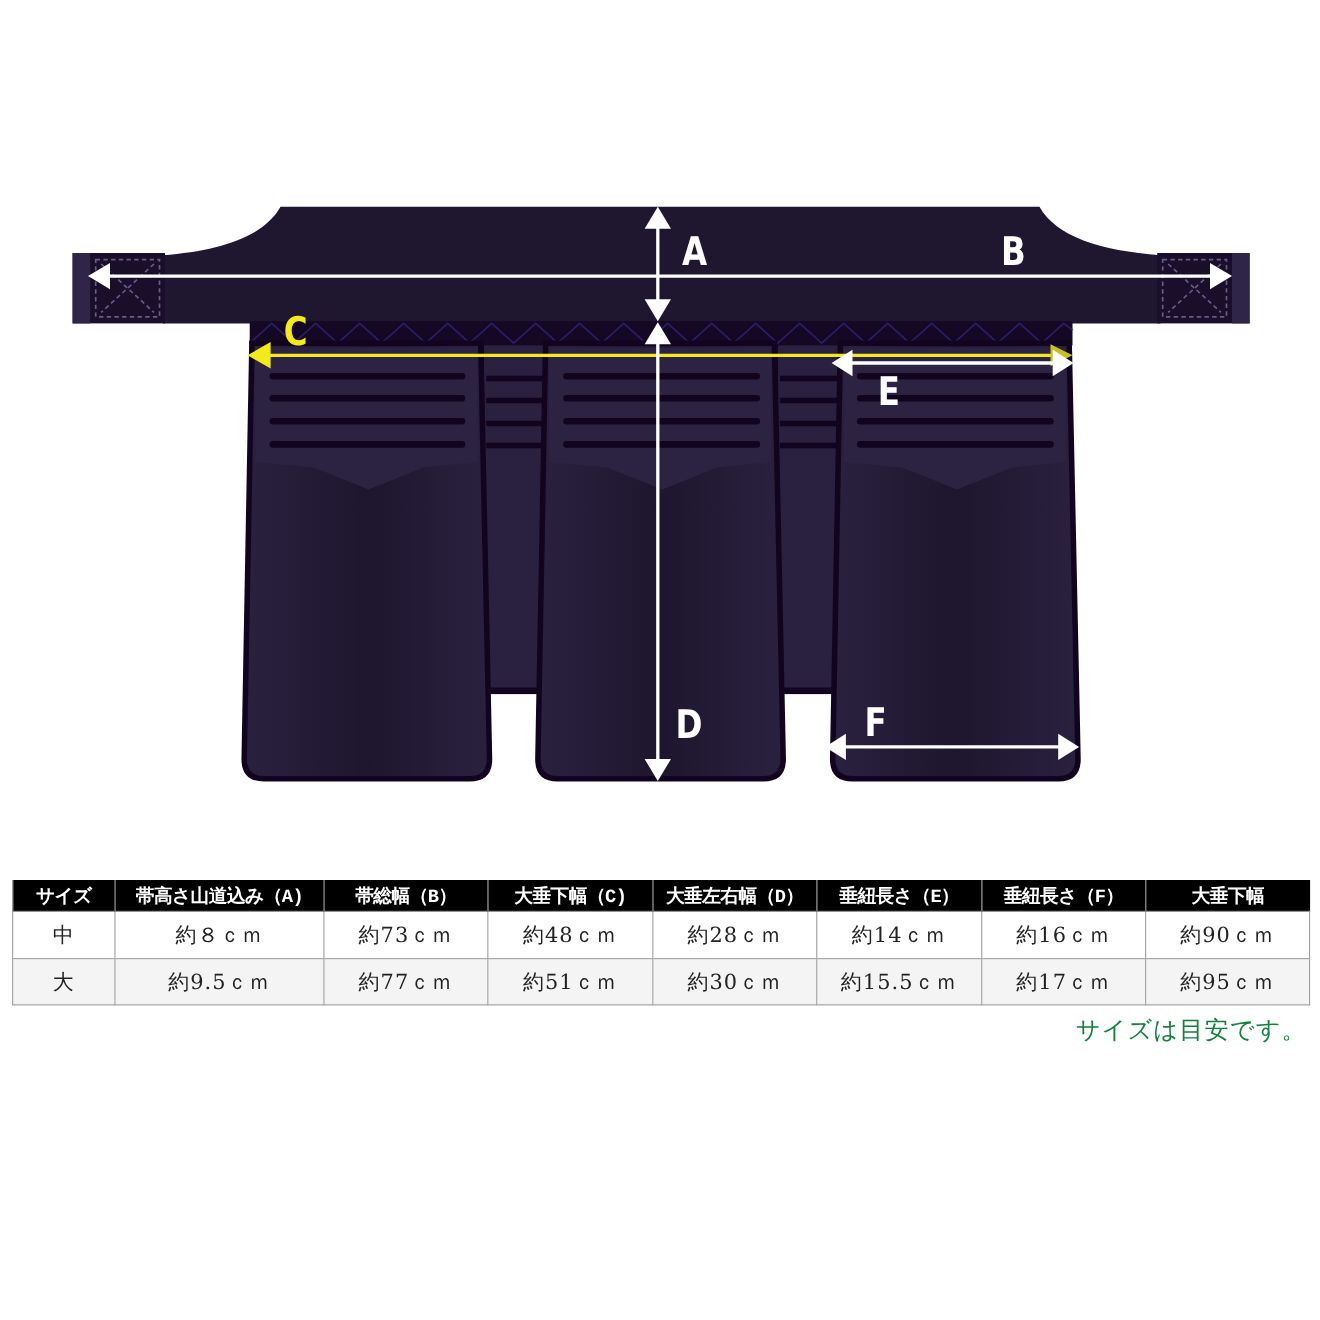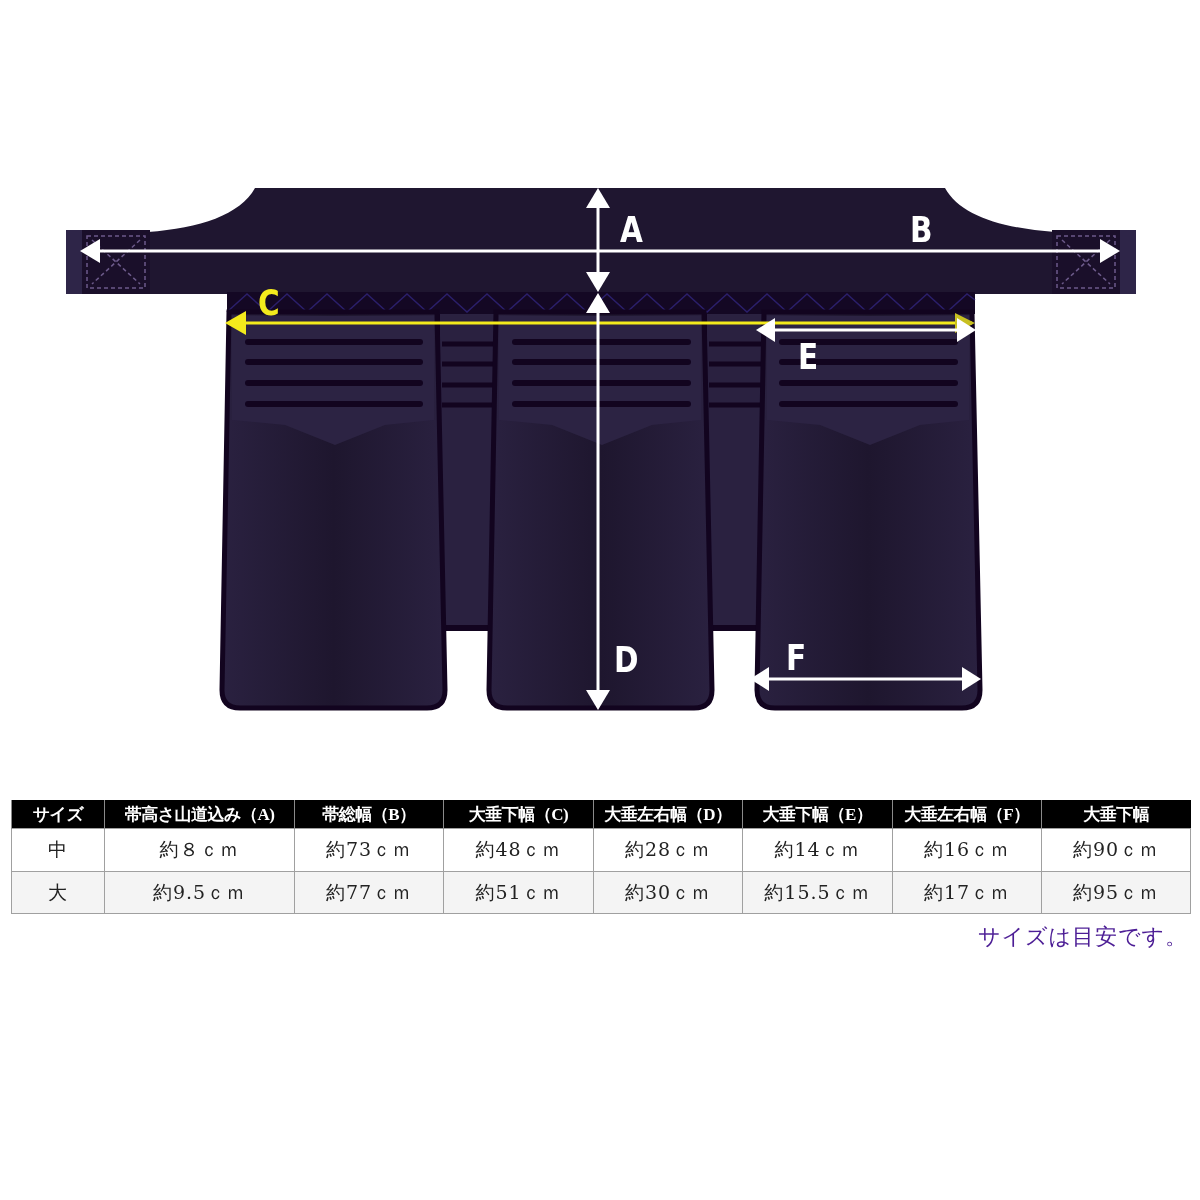--- a/index.html
+++ b/index.html
@@ -2,25 +2,25 @@
 <html><head>
 <meta charset="utf-8">
 <style>
   html, body { margin:0; padding:0; background:#ffffff; }
   body { width:1200px; height:1200px; position:relative; overflow:hidden; font-family:"DejaVu Serif", serif; }
   #diagram { position:absolute; left:0; top:0; width:1200px; height:760px; }
   .lbl { position:absolute; font-family:"DejaVu Sans", sans-serif; font-weight:bold; font-size:36px; line-height:36px; transform:scaleX(0.82); transform-origin:left top; }
   .lbl.white { color:#ffffff; }
   .lbl.yellow { color:#f3ea1c; }
   #size-table { position:absolute; left:11px; top:800px; border-collapse:collapse; table-layout:fixed; }
-  #size-table th { background:#000000; color:#ffffff; font-family:Liberation Serif, serif; font-weight:bold; font-size:17px; height:28px; padding:0; text-align:center; border-left:1px solid #8a8a8a; white-space:nowrap; letter-spacing:-0.5px; }
+  #size-table th { background:#000000; color:#ffffff; font-family:Liberation Mono, monospace; font-weight:bold; font-size:17px; height:28px; padding:0; text-align:center; border-left:1px solid #8a8a8a; white-space:nowrap; letter-spacing:-0.5px; }
   #size-table td { font-family:"DejaVu Serif", serif; font-size:19px; color:#222; text-align:center; padding:0; border:1px solid #a0a0a0; white-space:nowrap; letter-spacing:1px; }
   #size-table tr.r1 td { height:42px; background:#ffffff; }
   #size-table tr.r2 td { height:41px; background:#f4f4f4; }
-  #note { position:absolute; right:12px; top:922px; color:#4c1d95; font-family:"DejaVu Sans", sans-serif; font-size:22px; letter-spacing:1px; }
+  #note { position:absolute; right:12px; top:922px; color:#15803d; font-family:"DejaVu Sans", sans-serif; font-size:22px; letter-spacing:1px; }
 </style>
 </head>
 <body>
 
 <div id="diagram">
   <svg width="1200" height="760" viewBox="0 0 1200 760">
     <defs>
       <linearGradient id="flapGrad" x1="0" x2="1" y1="0" y2="0">
         <stop offset="0" stop-color="#2a2140"></stop>
         <stop offset="0.5" stop-color="#1e162e"></stop>
@@ -138,22 +138,22 @@
       <col style="width:149px">
       <col style="width:149px">
   </colgroup>
   <thead>
     <tr>
       <th>サイズ</th>
       <th>帯高さ山道込み（A)</th>
       <th>帯総幅（B）</th>
       <th>大垂下幅（C)</th>
       <th>大垂左右幅（D）</th>
-      <th>大垂下幅（E）</th>
-      <th>大垂左右幅（F）</th>
+      <th>垂紐長さ（E）</th>
+      <th>垂紐長さ（F）</th>
       <th>大垂下幅</th>
     </tr>
   </thead>
   <tbody>
     <tr class="r1">
       <td>中</td>
       <td>約８ｃｍ</td>
       <td>約73ｃｍ</td>
       <td>約48ｃｍ</td>
       <td>約28ｃｍ</td>

